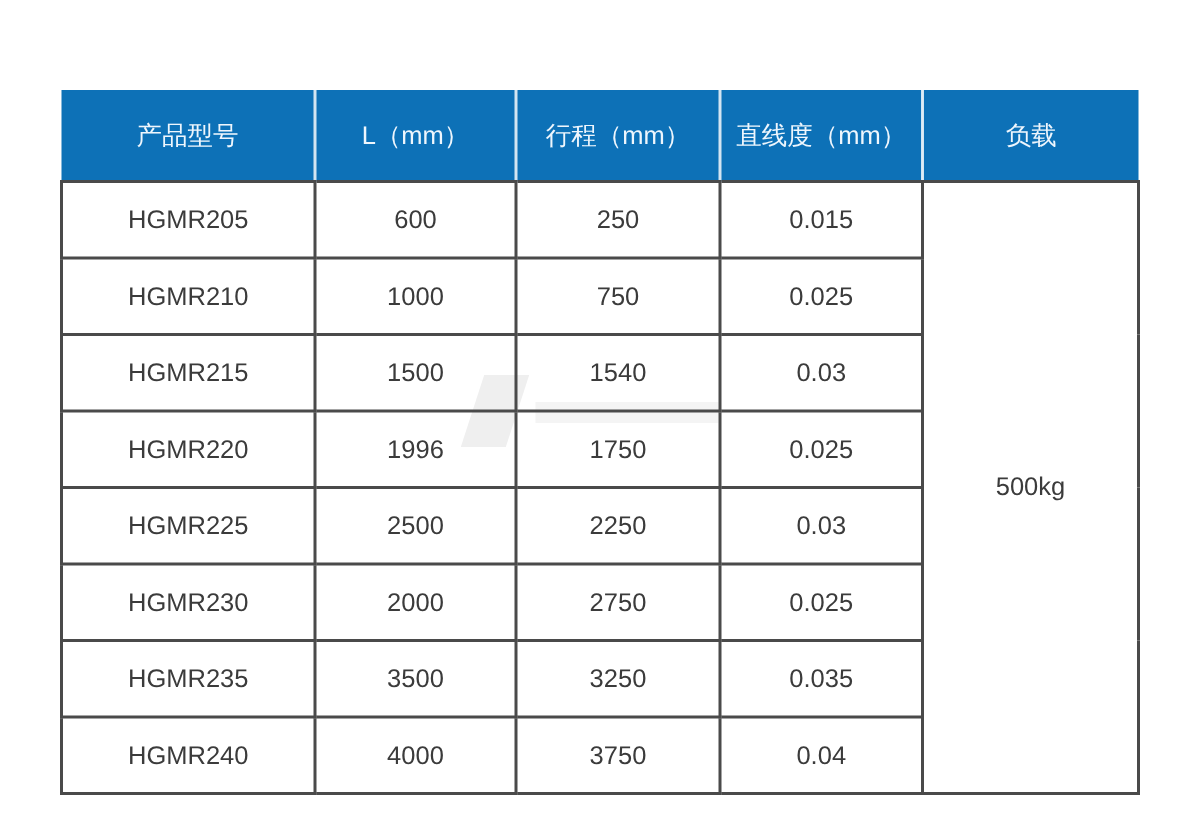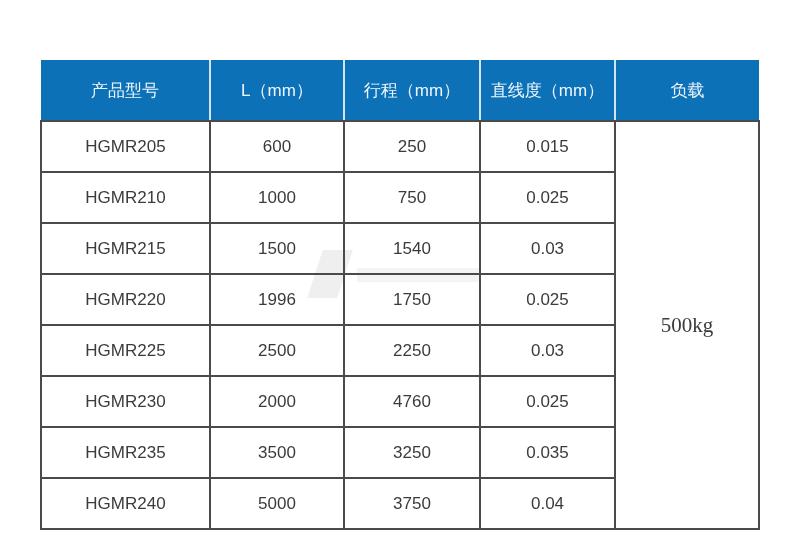--- a/index.html
+++ b/index.html
@@ -62,21 +62,21 @@
   table.spec tbody td {
     height: 51px;
     border: 2px solid var(--grid);
     font-size: 17px;
     color: var(--body-text);
     text-align: center;
     vertical-align: middle;
     background: transparent;
     margin-left: 24px;
   }
-  table.spec tbody td.load-cell { font-size: 21px; font-family: Liberation Serif, serif; }
+  table.spec tbody td.load-cell { font-size: 17px; }
   
   .watermark { position: absolute; top: 250px; left: 303px; width: 180px; height: 48px; pointer-events: none; }
   .wm-a {
     position: absolute; left: 12px; top: 0; width: 30px; height: 48px;
     background: #efefef; transform: skewX(-18deg);
   }
   .wm-b {
     position: absolute; left: 54px; top: 18px; width: 122px; height: 14px;
     background: #f4f4f4;
   }
@@ -138,32 +138,32 @@
           </tr>
           <tr>
             <td>HGMR225</td>
             <td>2500</td>
             <td>2250</td>
             <td>0.03</td>
           </tr>
           <tr>
             <td>HGMR230</td>
             <td>2000</td>
-            <td>4760</td>
+            <td>2750</td>
             <td>0.025</td>
           </tr>
           <tr>
             <td>HGMR235</td>
             <td>3500</td>
             <td>3250</td>
             <td>0.035</td>
           </tr>
           <tr>
             <td>HGMR240</td>
-            <td>5000</td>
+            <td>4000</td>
             <td>3750</td>
             <td>0.04</td>
           </tr>
         </tbody>
     </table>
   </div>
 
 </div>
 
 </body></html>

